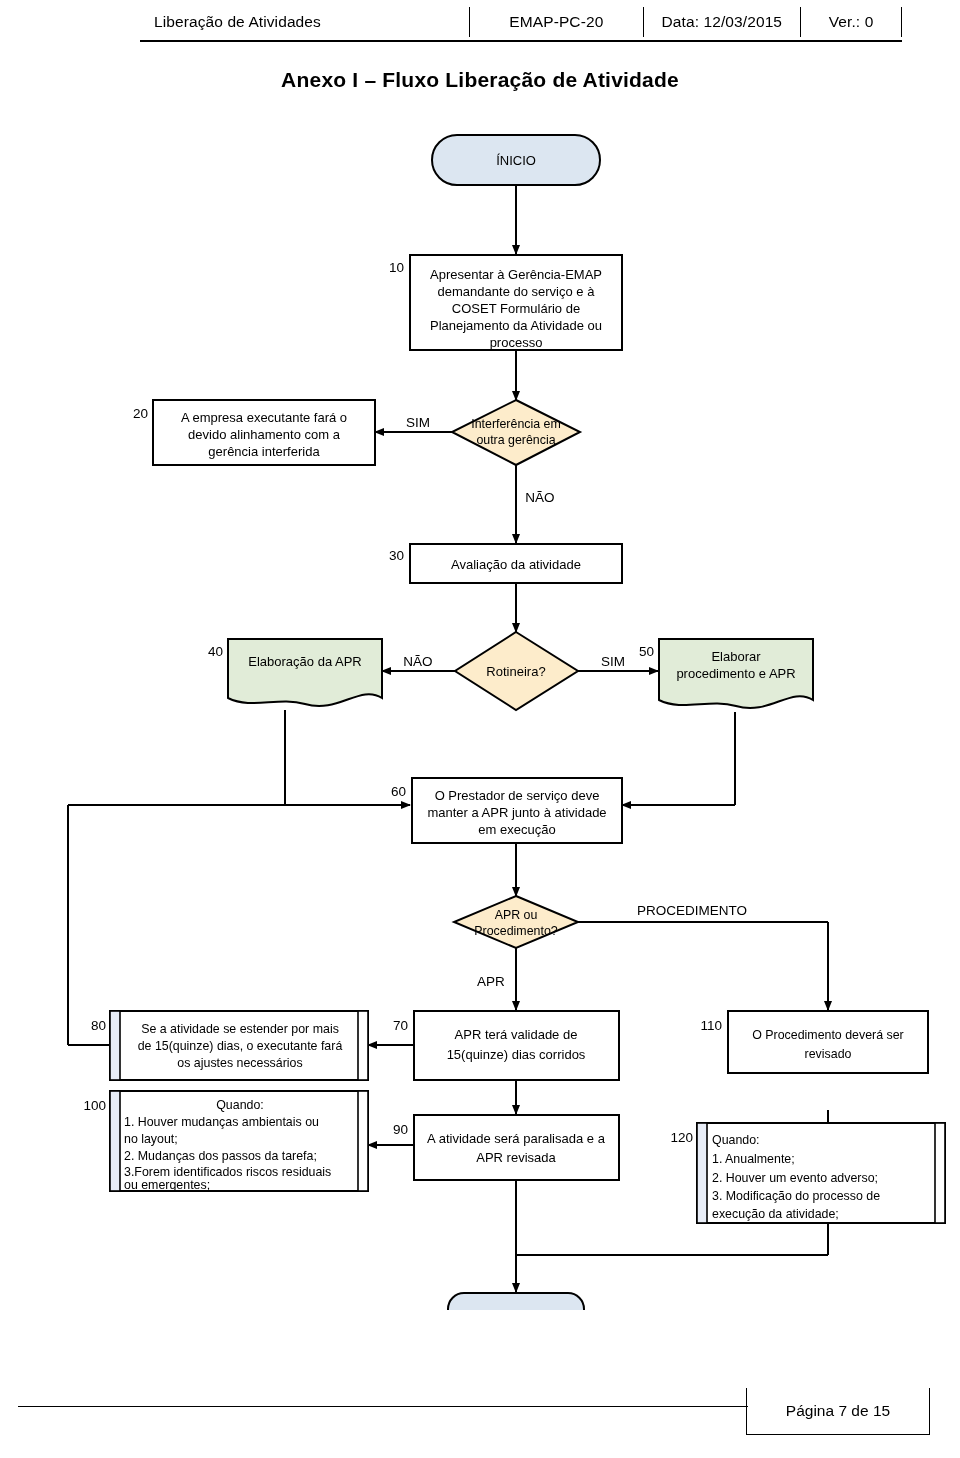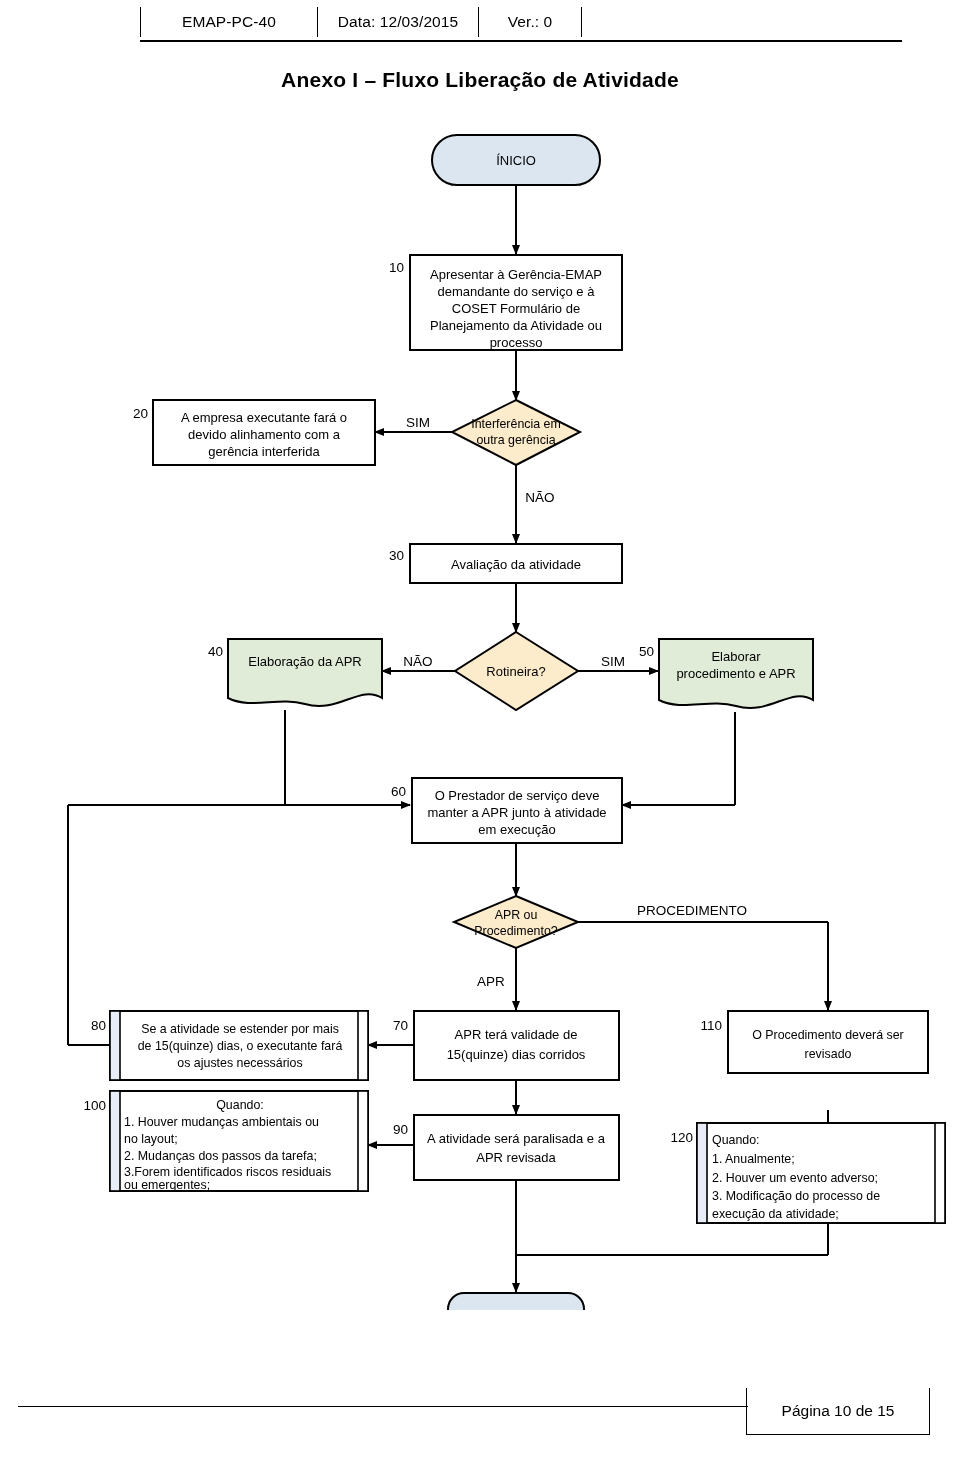--- a/index.html
+++ b/index.html
@@ -70,22 +70,23 @@
     border-right:1.6px solid #000;
     border-bottom:1.6px solid #000;
     display:flex;align-items:center;justify-content:center;
     font-size:15.5px;
   }
 </style>
 </head>
 <body>
 
 <div id="doc-header">
-  <div class="sep"></div>
-  <div class="cell hdr-code">EMAP-PC-40</div>
+  <div class="cell hdr-title">Liberação de Atividades</div>
+  <div class="sep"></div>
+  <div class="cell hdr-code">EMAP-PC-20</div>
   <div class="sep"></div>
   <div class="cell hdr-date">Data: 12/03/2015</div>
   <div class="sep"></div>
   <div class="cell hdr-ver">Ver.: 0</div>
   <div class="sep"></div>
 </div>
 
 <div id="page-title">Anexo I – Fluxo Liberação de Atividade</div>
 
 <div id="flow">
@@ -276,14 +277,14 @@
   <g>
     <rect x="448" y="1183" width="136" height="44" rx="16" ry="16" fill="#dce6f1" stroke="#000" stroke-width="2"></rect>
     <text class="fl-text" x="516" y="1211">FIM</text>
   </g>
 
 </svg>
 </div>
 
 <div id="doc-footer">
   <div id="footer-rule"></div>
-  <div id="footer-box">Página 10 de 15</div>
+  <div id="footer-box">Página 7 de 15</div>
 </div>
 
 </body></html>

